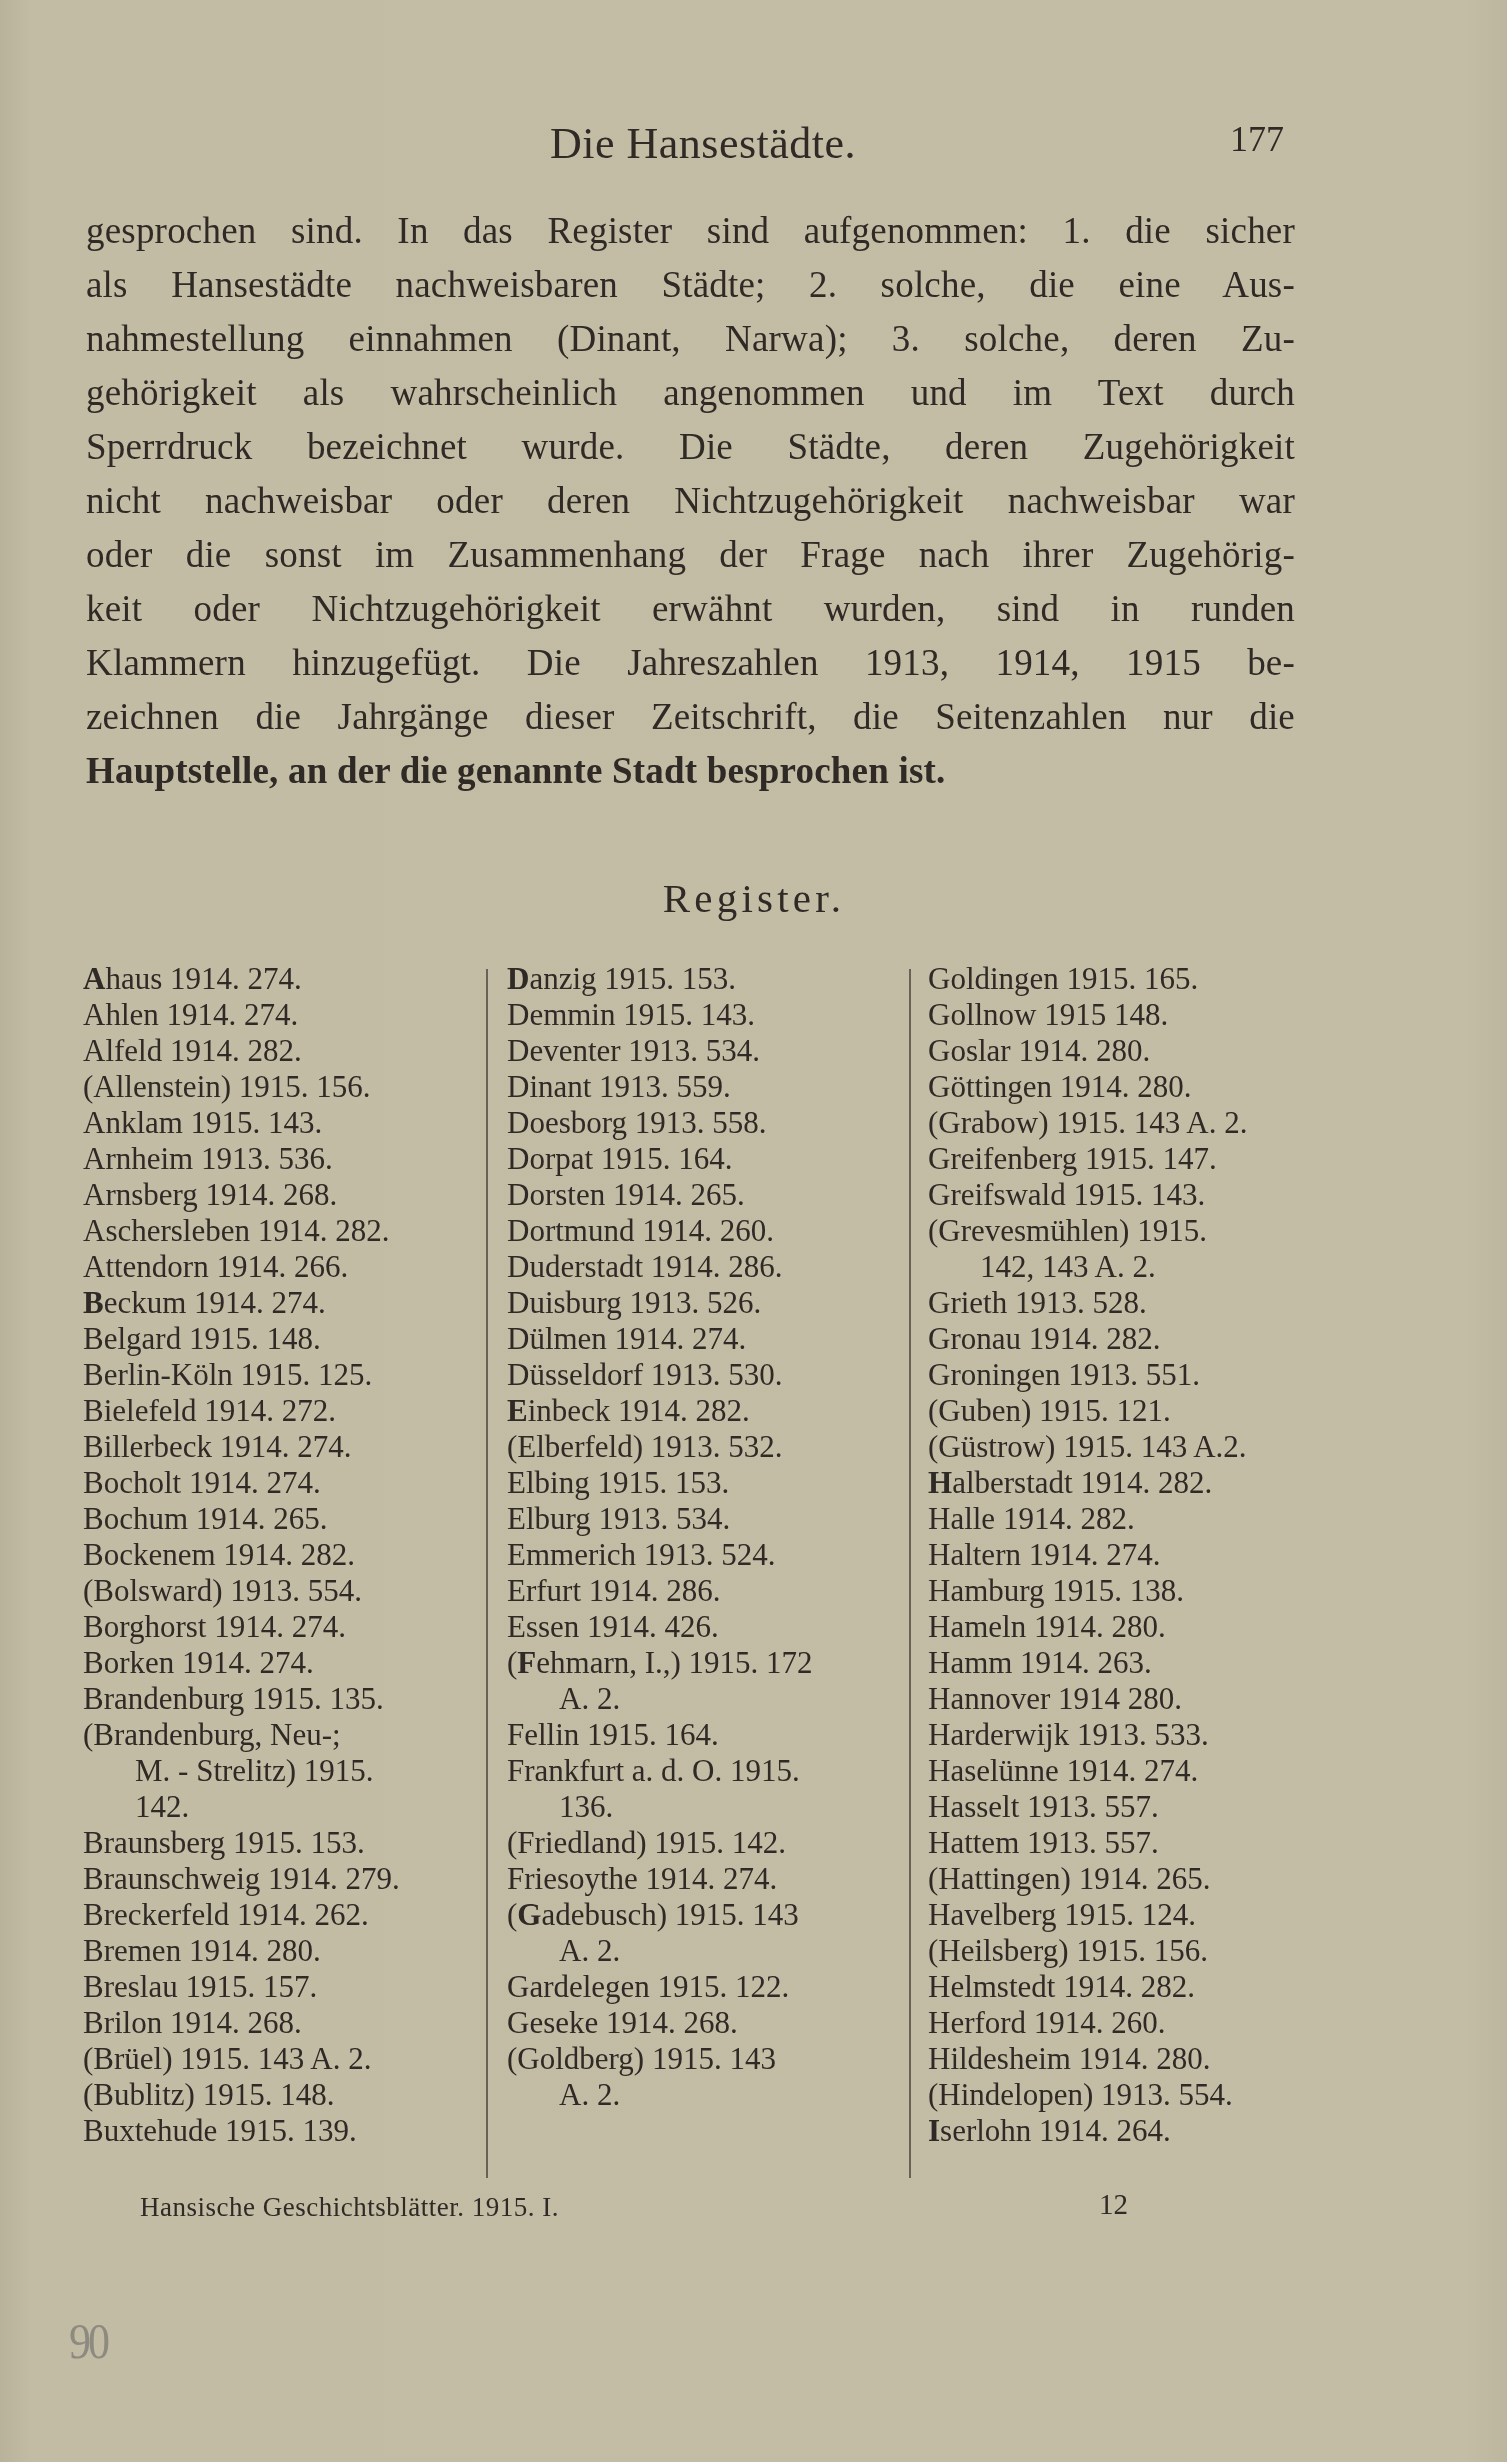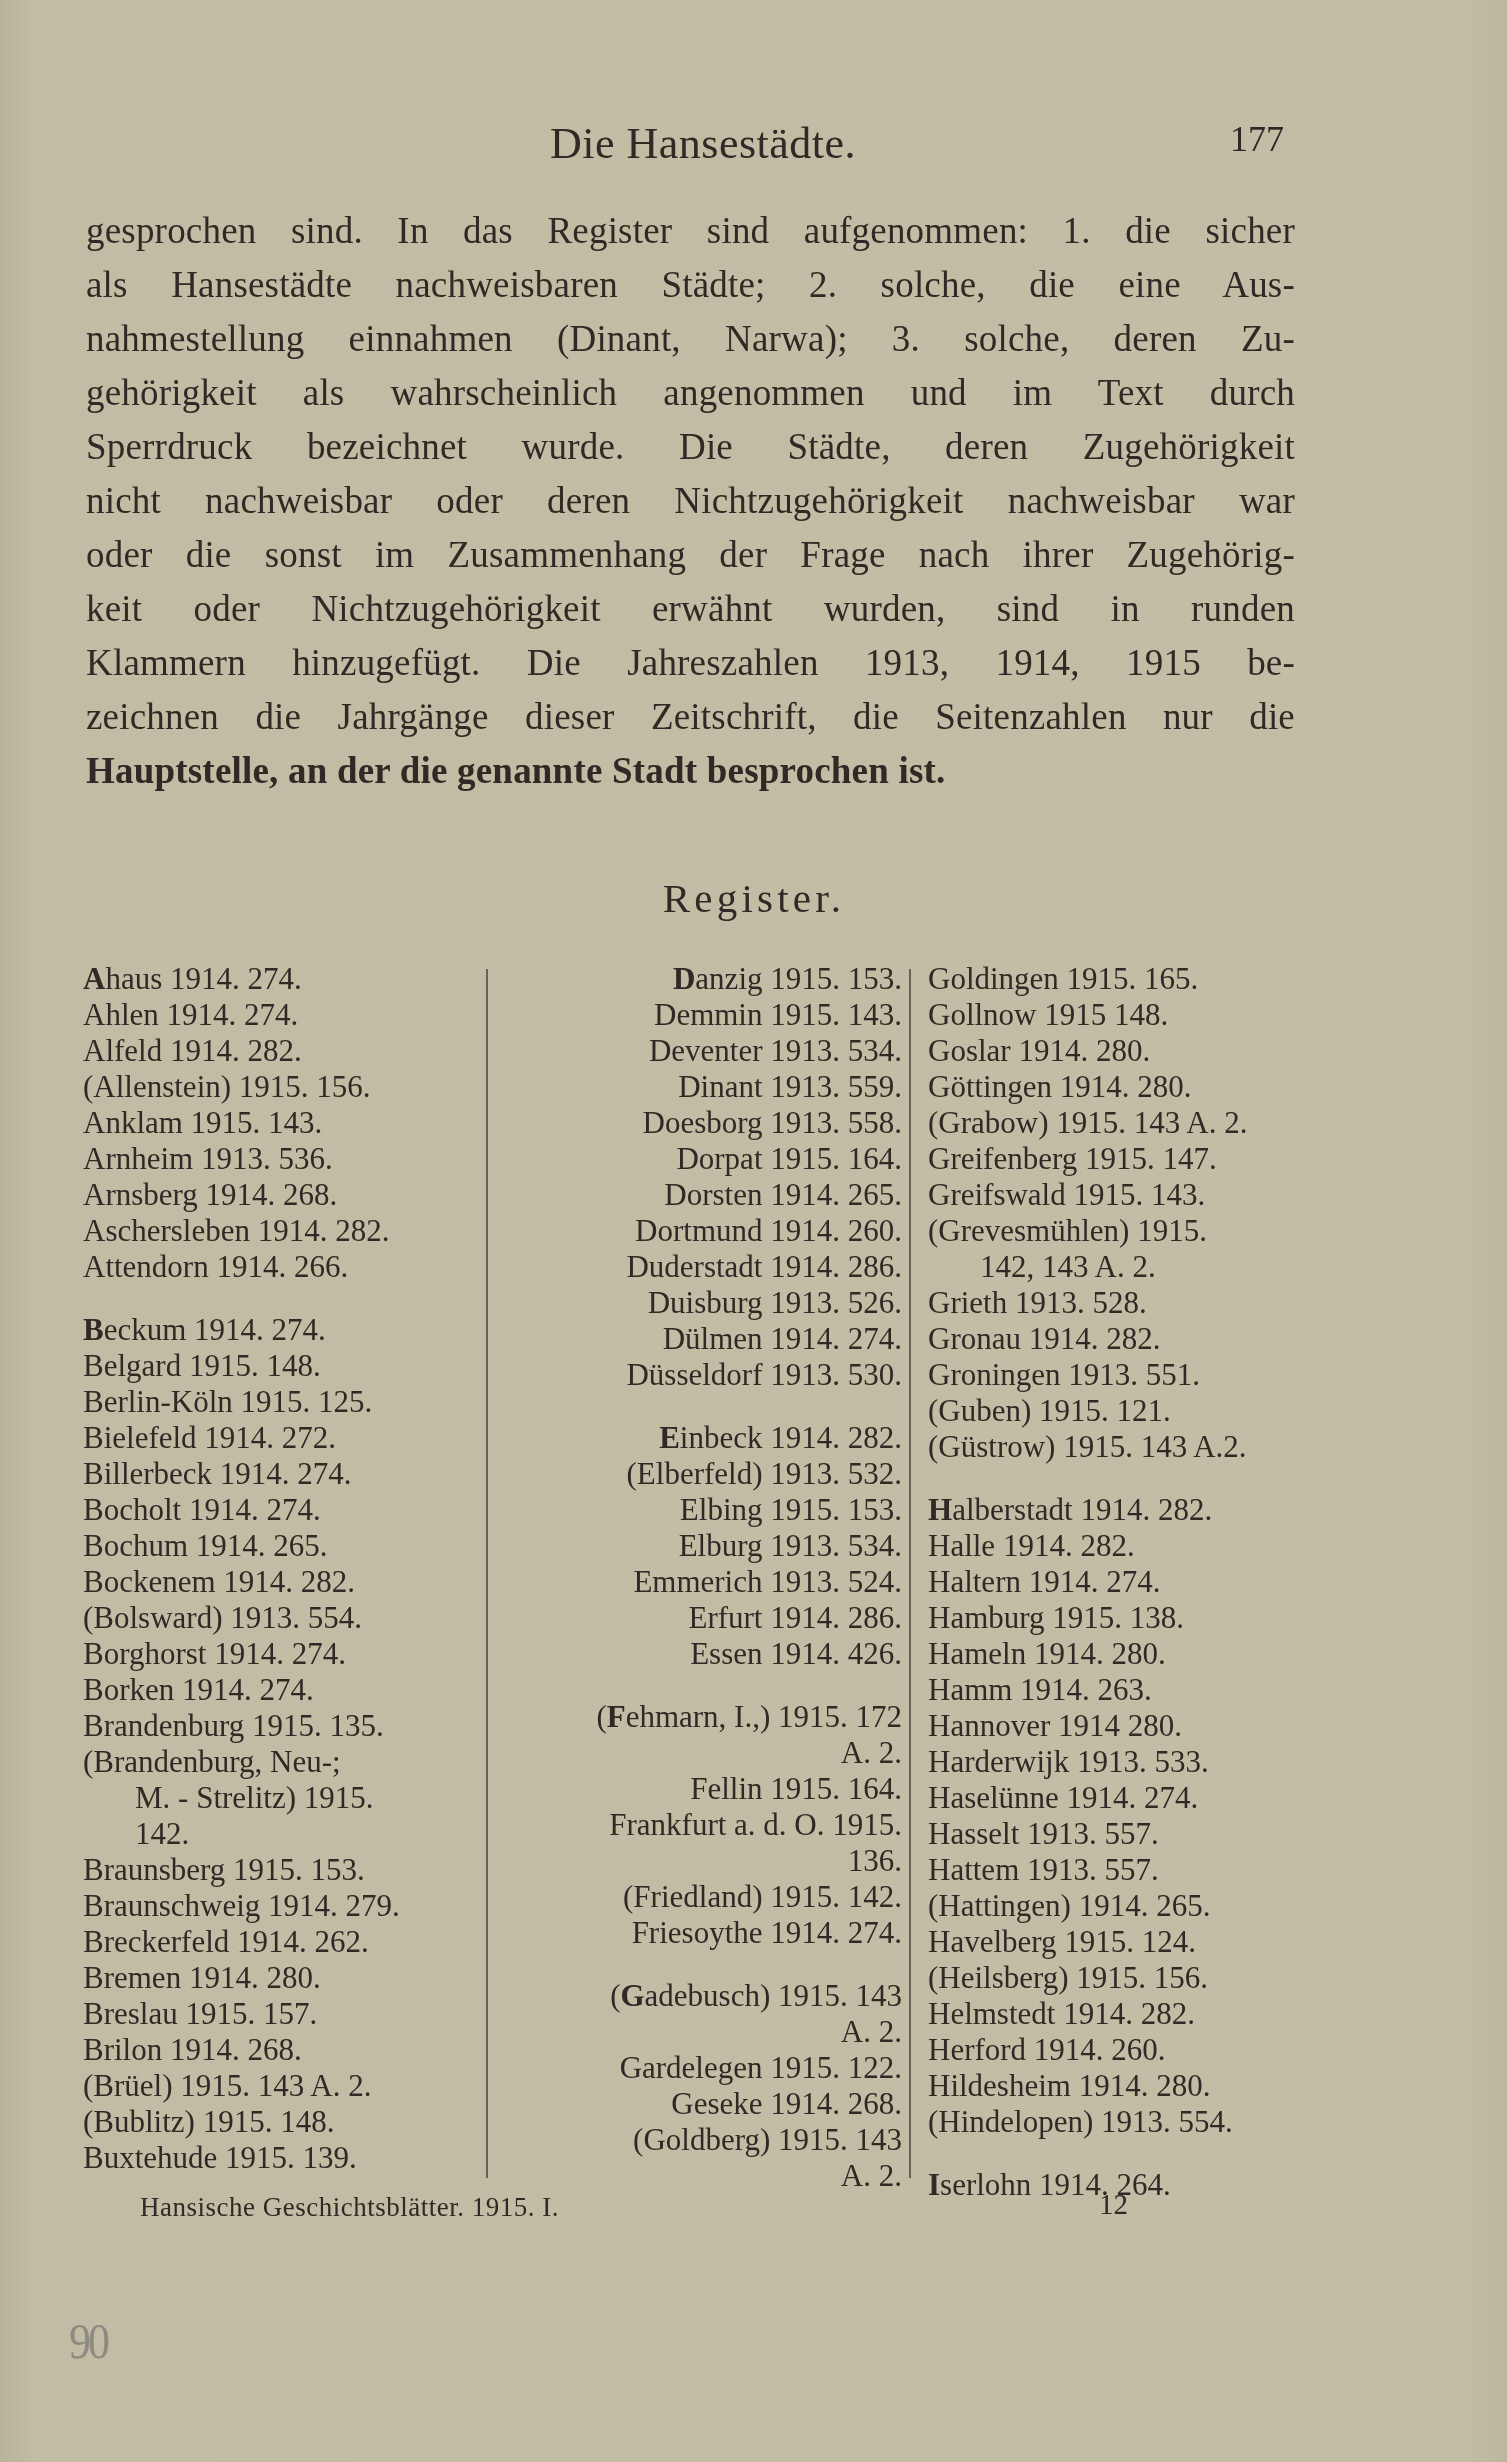--- a/index.html
+++ b/index.html
@@ -38,33 +38,33 @@
     position: absolute; top: 874px; left: 0; width: 1508px; text-align: center;
     font-size: 41px; letter-spacing: 4.2px;
   }
   .columns {
     position: absolute; top: 961px; left: 83px; width: 1225px; height: 1222px;
   }
   .col {
     position: absolute; top: 0; height: 1222px;
   }
   .col-1 { left: 0; width: 398px; }
-  .col-2 { left: 424px; width: 395px; text-align: right; }
+  .col-2 { left: 424px; width: 395px; }
   .col-3 { left: 845px; width: 398px; }
   .col-rule {
     position: absolute; top: 7.9px; width: 1.6px; height: 1209px; background: #4a443c; opacity: 0.75;
   }
   .rule-1 { left: 403px; }
   .rule-2 { left: 826px; }
   .entry {
     font-size: 31px; line-height: 36px; white-space: nowrap;
   }
   .entry .cont { display: block; padding-left: 52px; }
   .entry .initial { font-weight: bold; }
-  .entry.gap { margin-top: 27px; }
+  .entry.gap { }
   .footer-left {
     position: absolute; top: 2192px; left: 140px; font-size: 27px; letter-spacing: 0.5px;
   }
   .footer-right {
     position: absolute; top: 2188px; left: 1099px; font-size: 29px;
   }
   .stamp {
     position: absolute; left: 69px; top: 2316px; font-size: 44px; color: #8d8a80;
     letter-spacing: -3.1px; transform: scaleY(1.15);
   }

